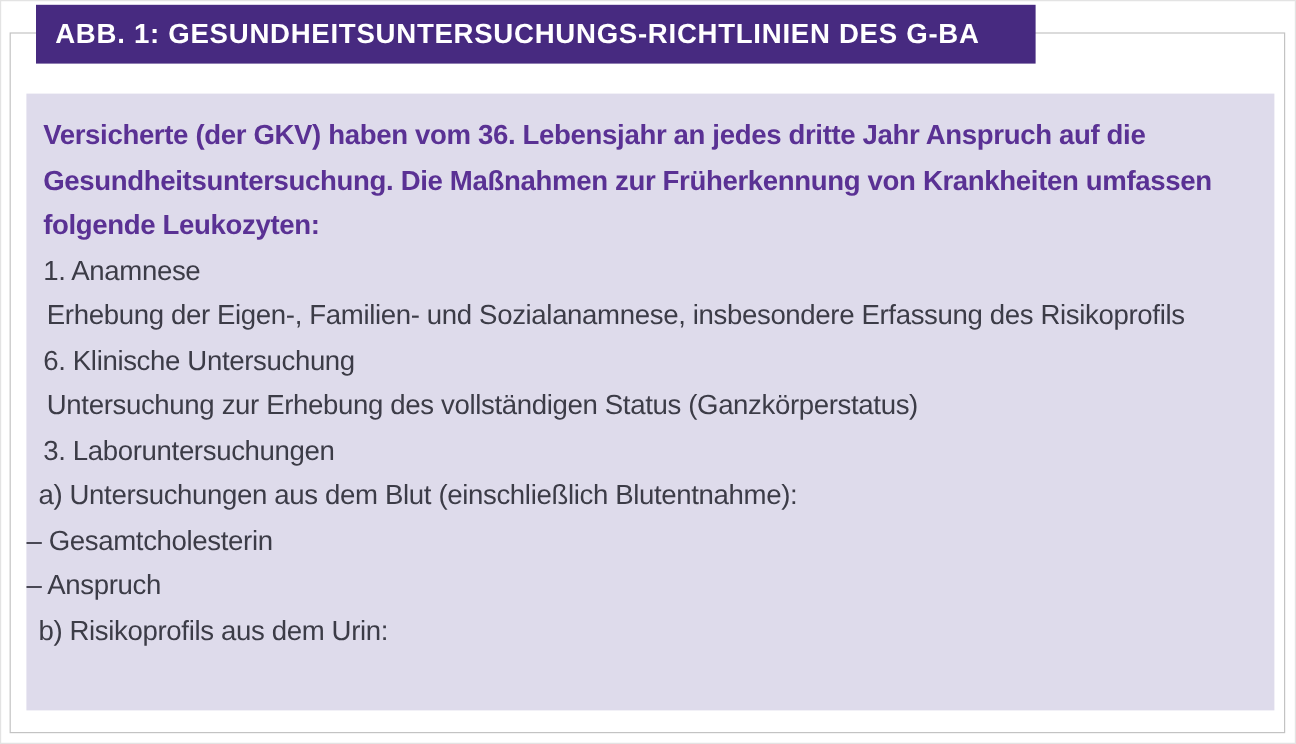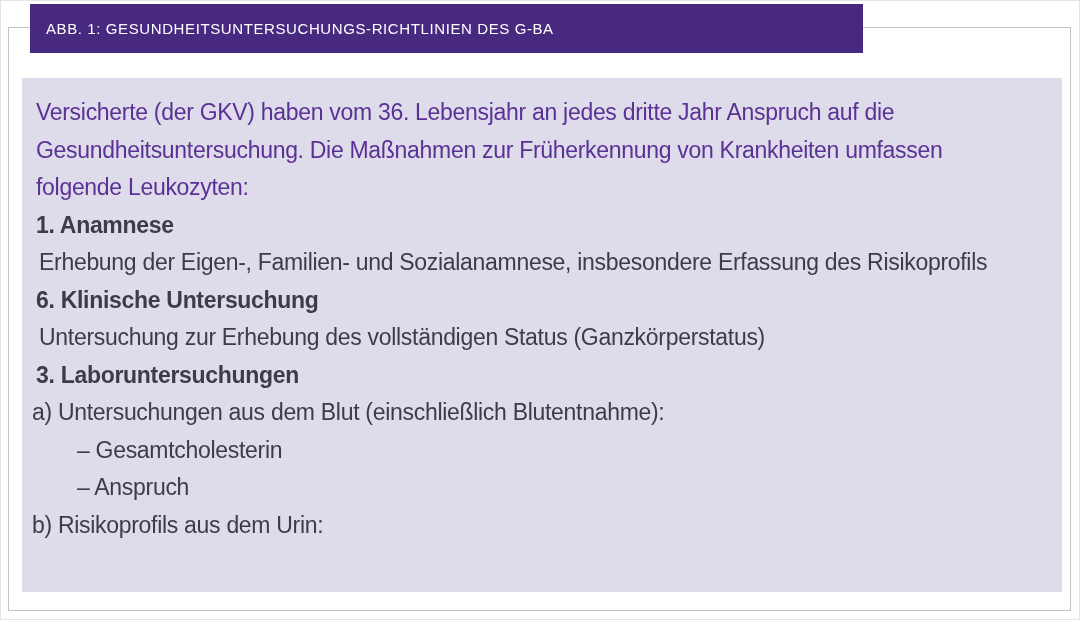--- a/index.html
+++ b/index.html
@@ -24,49 +24,49 @@
     left: 30px; top: 4px;
     width: 833px; height: 49px;
     background: var(--banner-bg, #472a80);
     display: flex;
     align-items: center;
     padding-left: 16px;
     box-sizing: border-box;
   }
   .banner .banner-label {
     color: var(--banner-text, #ffffff);
-    font-size: 15px;
-    font-weight: normal;
+    font-size: 23px;
+    font-weight: bold;
     letter-spacing: 0.6px;
     white-space: nowrap;
   }
   .content-box {
     position: absolute;
     left: 22px; top: 78px;
     width: 1040px; height: 514px;
     background: var(--box-bg, #dedbeb);
     box-sizing: border-box;
     padding-top: 16px;
   }
   .line {
     line-height: 37.5px;
     font-size: 23px;
     letter-spacing: -0.3px;
     color: var(--body-text, #3c3c47);
     white-space: nowrap;
   }
   .line.style-lead {
     color: var(--lead-text, #5a3194);
-    font-weight: normal;
+    font-weight: bold;
   }
-  .line.style-bold { font-weight: bold; }
+  .line.style-bold { font-weight: normal; }
   .indent-0 { padding-left: 14px; }
   .indent-1 { padding-left: 17px; }
   .indent-2 { padding-left: 10px; }
-  .indent-3 { padding-left: 55px; }
+  .indent-3 { }
 </style>
 </head>
 <body style="--banner-bg: #472a80; --banner-text: #ffffff; --box-bg: #dedbeb; --lead-text: #5a3194; --body-text: #3c3c47; --frame-border: #c3c3c3;">
 
 <div class="page-frame"></div>
 
 <div class="banner">
   <span class="banner-label">ABB. 1: GESUNDHEITSUNTERSUCHUNGS-RICHTLINIEN DES G-BA</span>
 </div>
 

